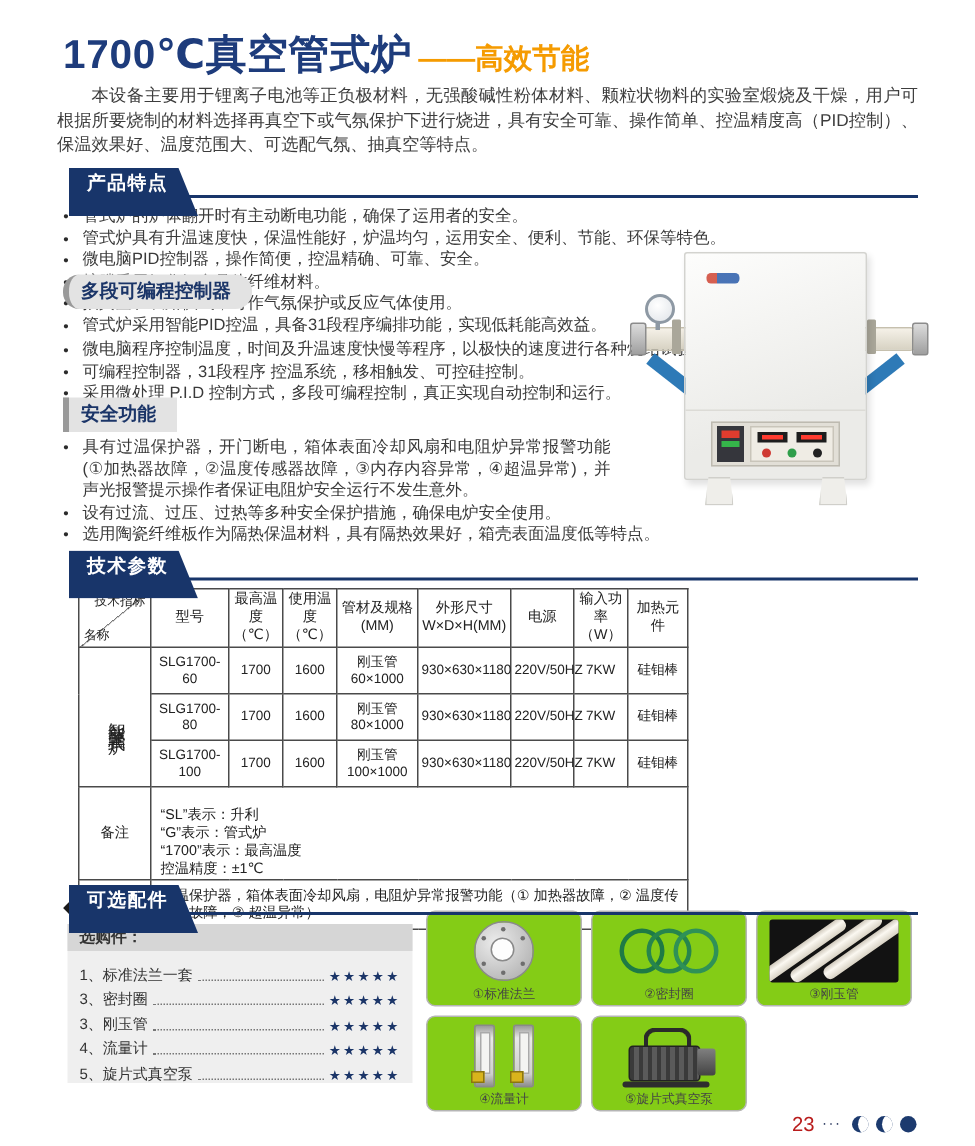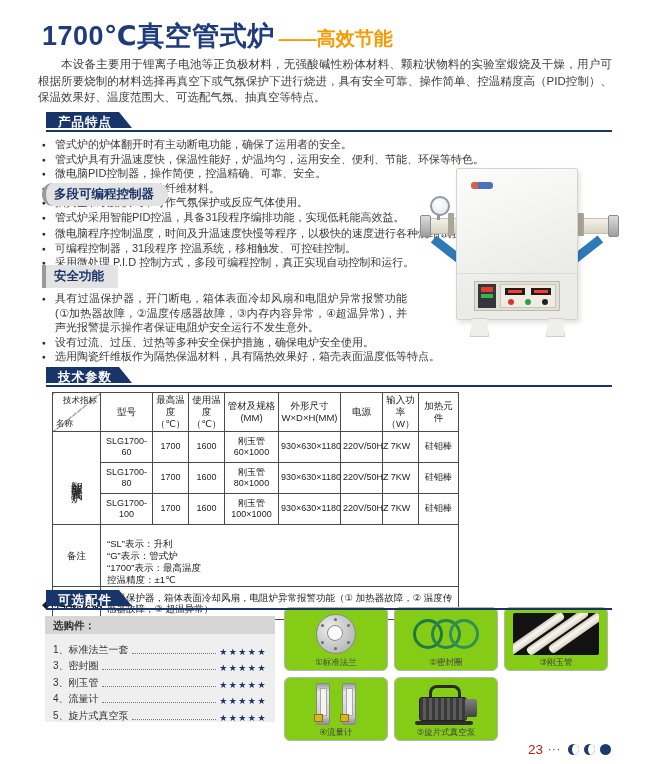--- a/index.html
+++ b/index.html
@@ -13,21 +13,21 @@
   
   .title-row { left:42px; top:18px; display:flex; align-items:baseline; }
   .main-title { font-size:27px; font-weight:bold; color:#1e3c7c; letter-spacing:0.5px; }
   .sub-title { font-size:19px; font-weight:bold; color:#f59b00; margin-left:4px; }
 
   
   .intro { left:38px; top:56px; width:574px; font-size:11.5px; line-height:16.5px;
            color:#3d3d3d; text-indent:2em; text-align:justify; }
 
   
-  .ribbon { position:absolute; left:46px; height:16px; line-height:20px;
+  .ribbon { position:absolute; left:46px; height:32px; line-height:20px;
     padding:0 20px 0 12px; background:#18356a; color:#fff; font-size:12.5px;
     font-weight:bold; letter-spacing:1px; z-index:2;
     clip-path:polygon(0 0, calc(100% - 13px) 0, 100% 100%, 0 100%); }
   .rule { position:absolute; left:46px; width:566px; height:2px; background:#18356a; z-index:1; }
   .ribbon-features { top:112px; } .rule-features { top:130px; }
   .ribbon-specs { top:367px; }    .rule-specs { top:385px; }
   .ribbon-options { top:590px; }  .rule-options { top:608px; }
 
   
   .subhead { position:absolute; background:#e3e3e3; border-left:4px solid #9a9a9a;

